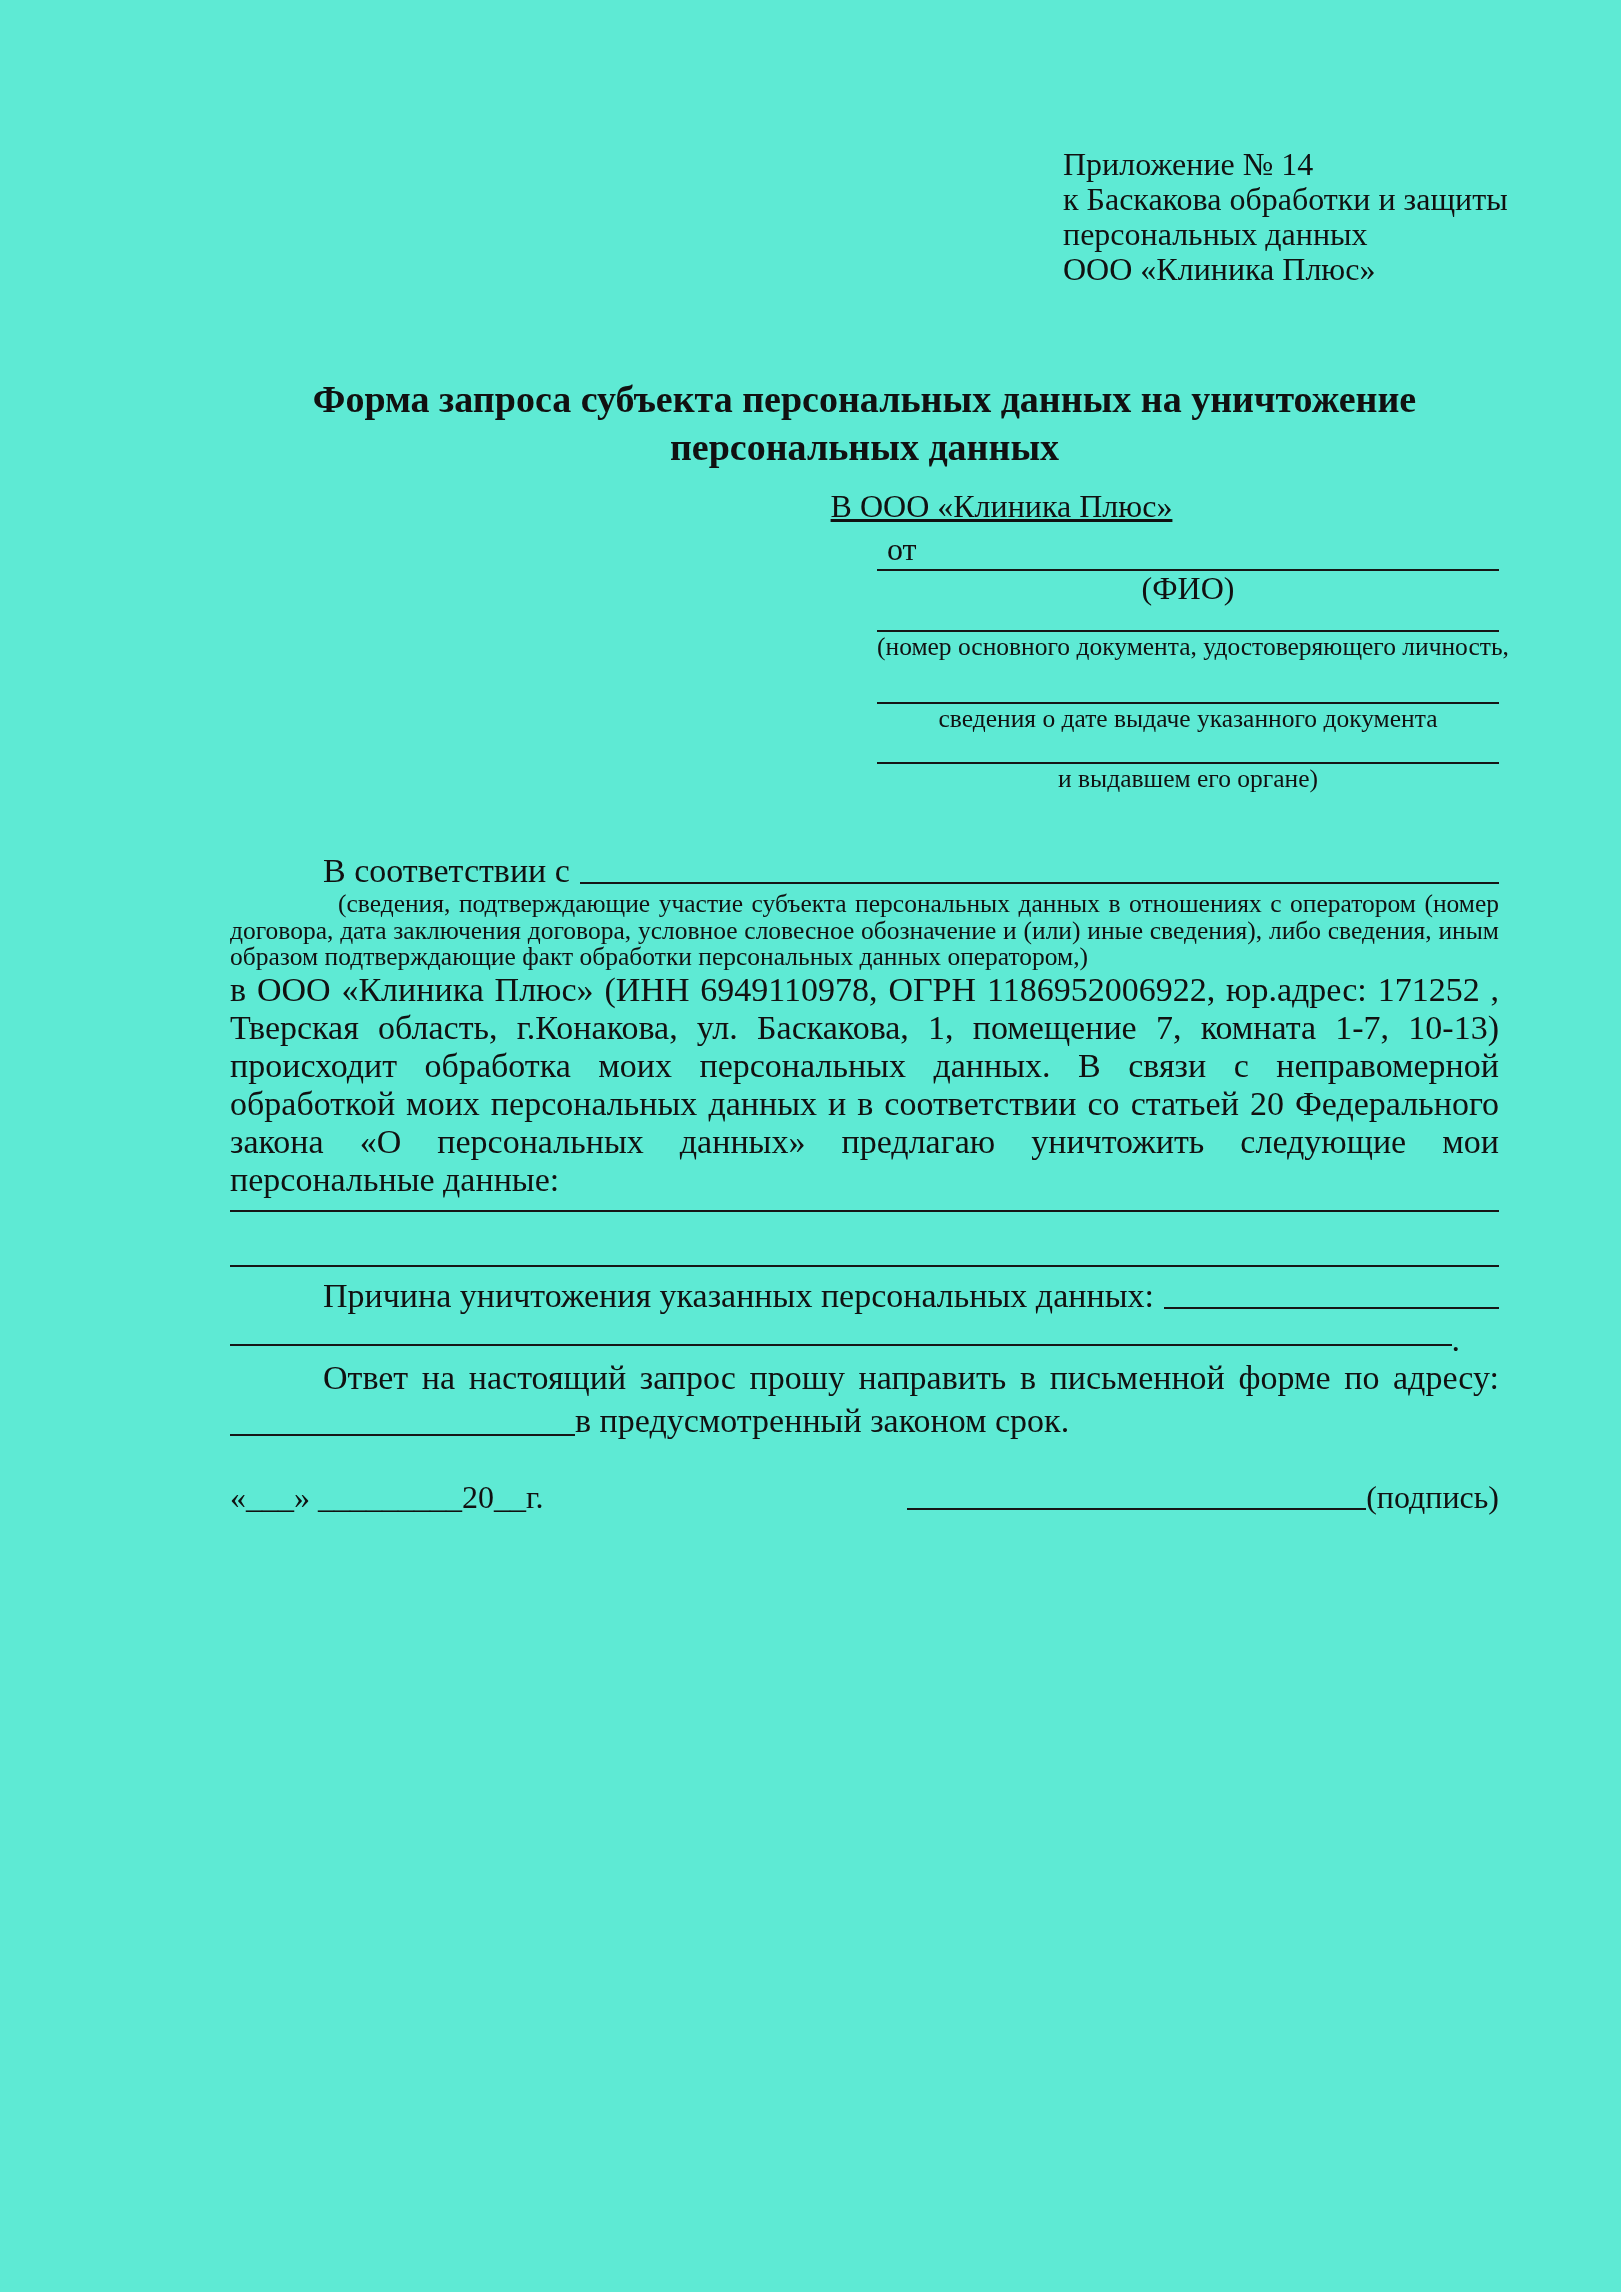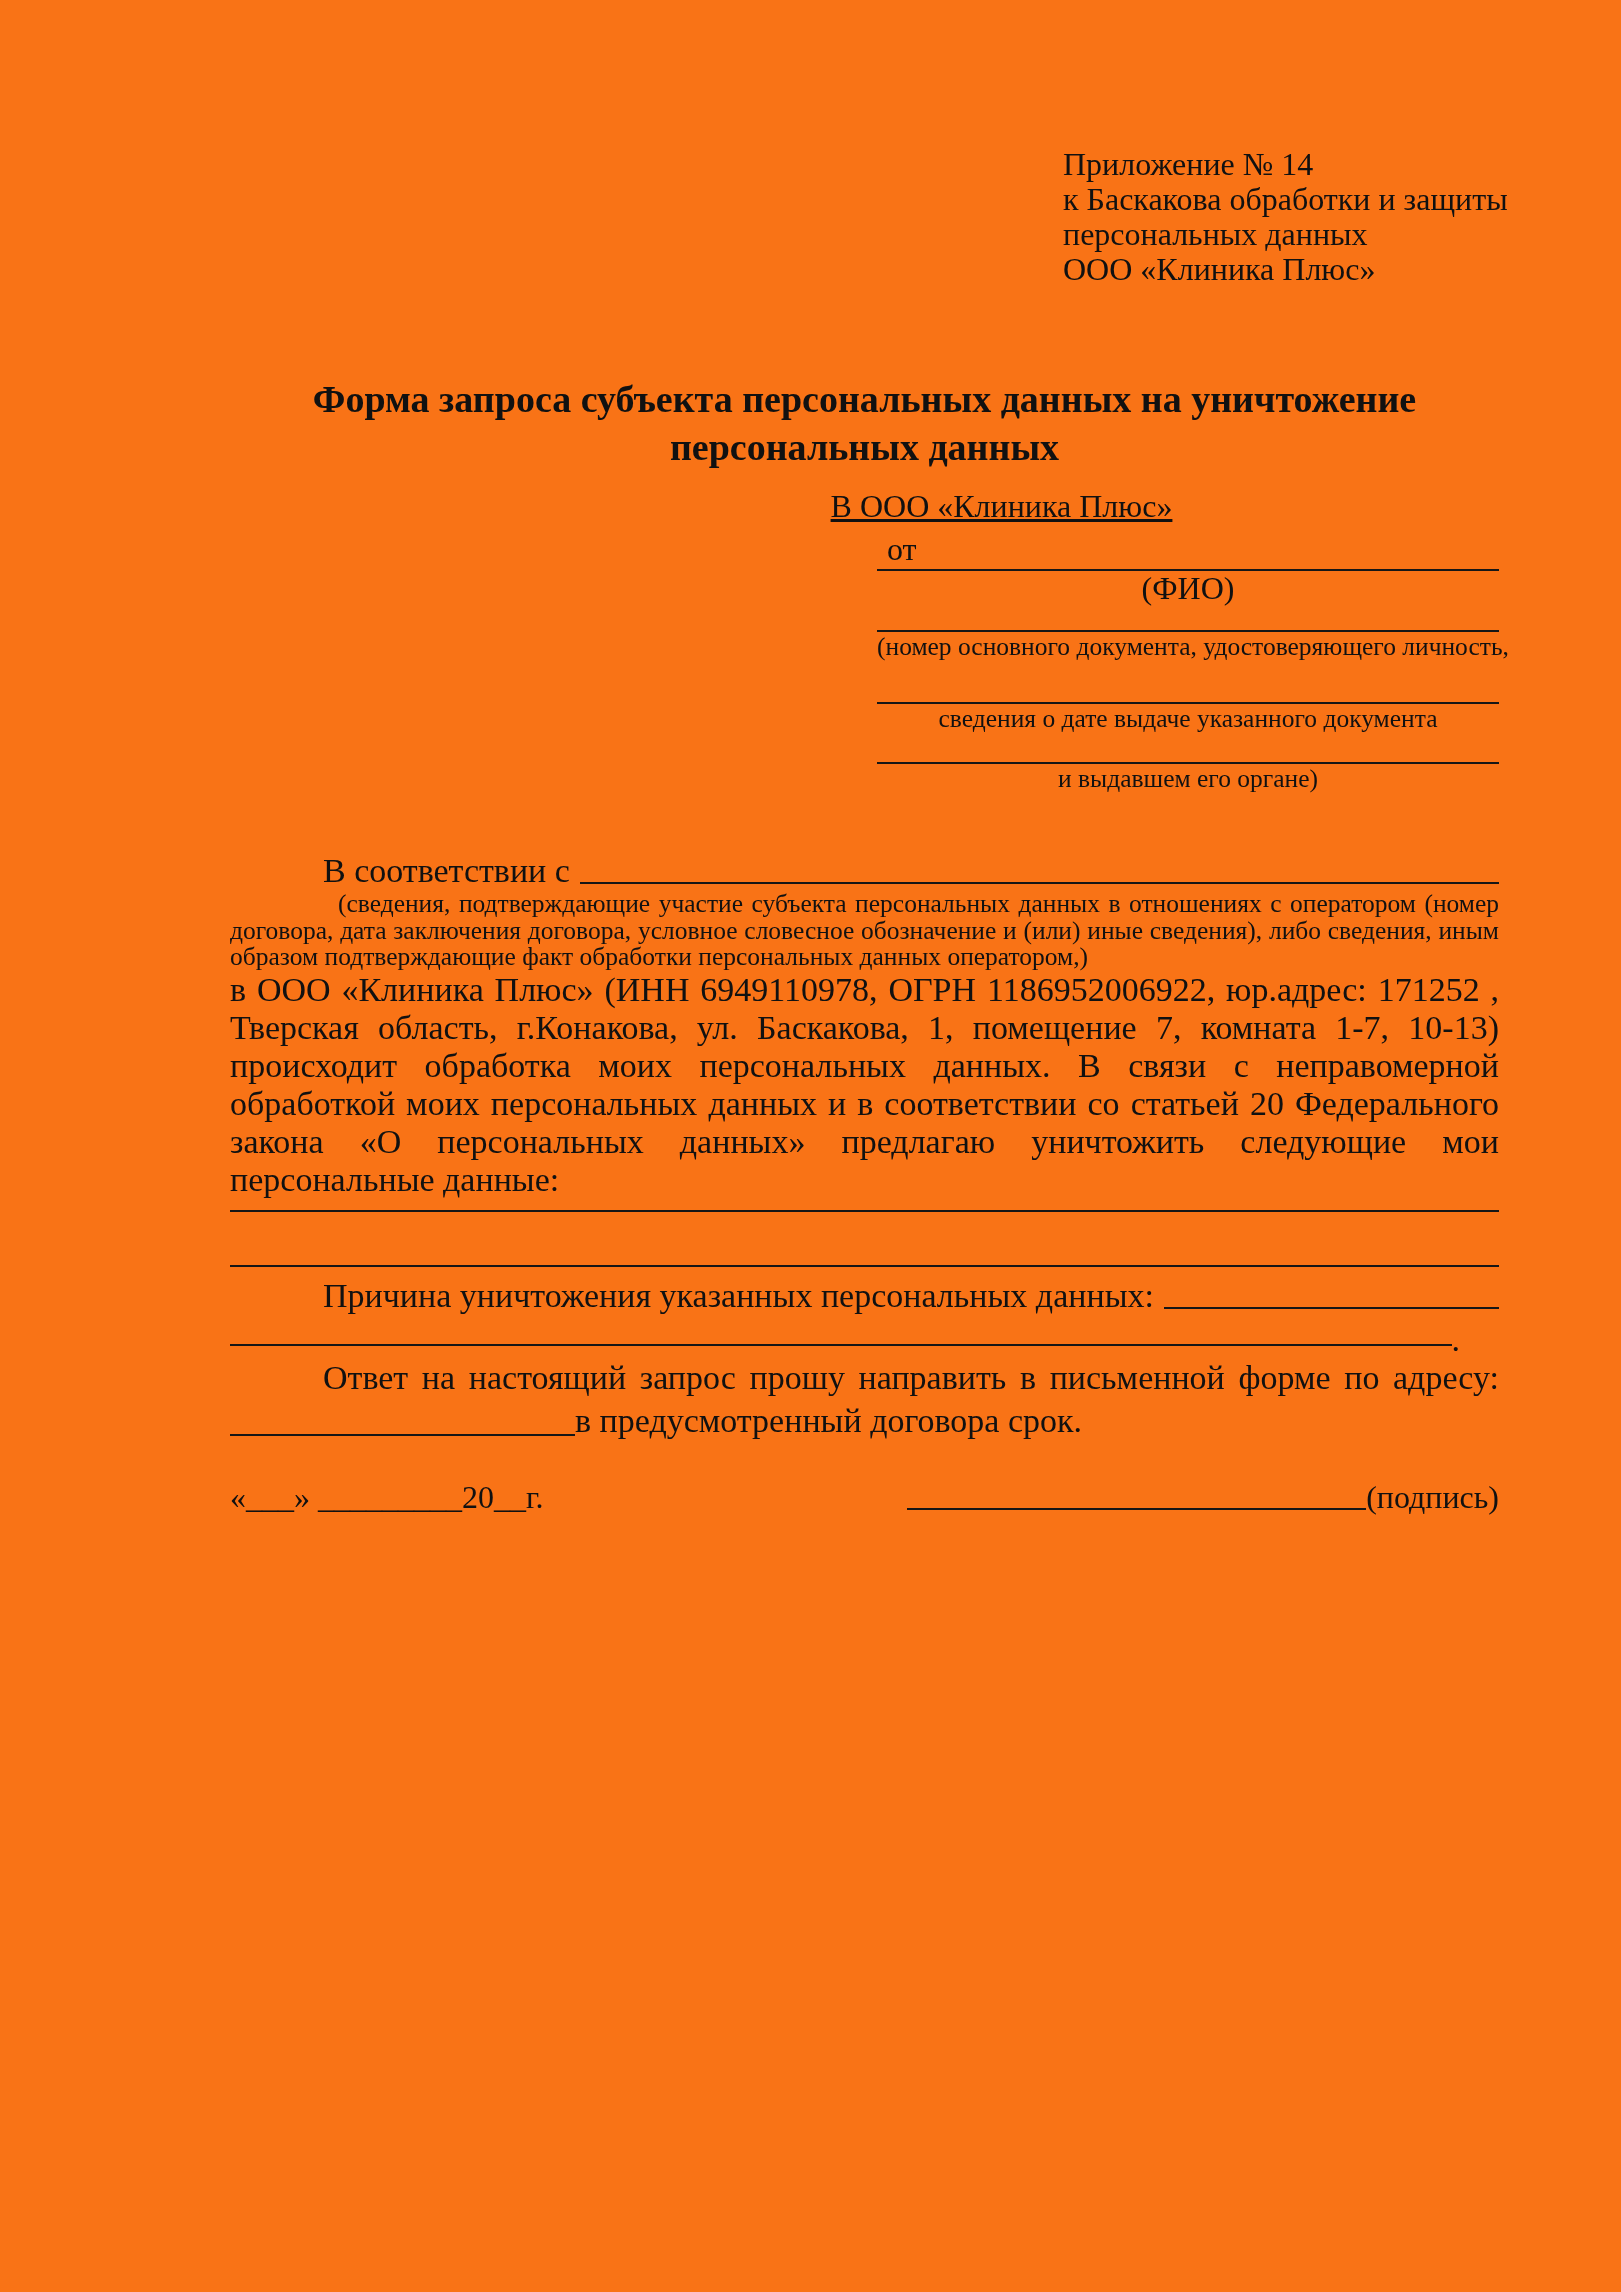--- a/index.html
+++ b/index.html
@@ -9,21 +9,21 @@
     height: 2293px;
     position: relative;
     color: #111111;
     font-family: "Liberation Serif", "DejaVu Serif", serif;
     overflow: hidden;
   }
   .page {
     position: absolute;
     inset: 0;
     padding: 147px 122px 0 230px; 
-    background: #f97316;
+    background: #5eead4;
   }
 
   
   .appendix {
     margin-left: 833px;
     font-size: 32px;
     line-height: 35px;
     white-space: nowrap;
   }
 
@@ -212,21 +212,21 @@
 
   <div class="period-row">
     <span class="pline"></span>
     <span class="period">.</span>
   </div>
 
   <div class="answer-first">Ответ на настоящий запрос прошу направить в письменной форме по адресу:</div>
 
   <div class="answer-second">
     <span class="addr-line"></span>
-    <span>в предусмотренный договора срок.</span>
+    <span>в предусмотренный законом срок.</span>
   </div>
 
   <div class="foot">
     <span>«___» _________20__г.</span>
     <span class="sig">
       <span class="sig-line"></span>
       <span>(подпись)</span>
     </span>
   </div>
 

